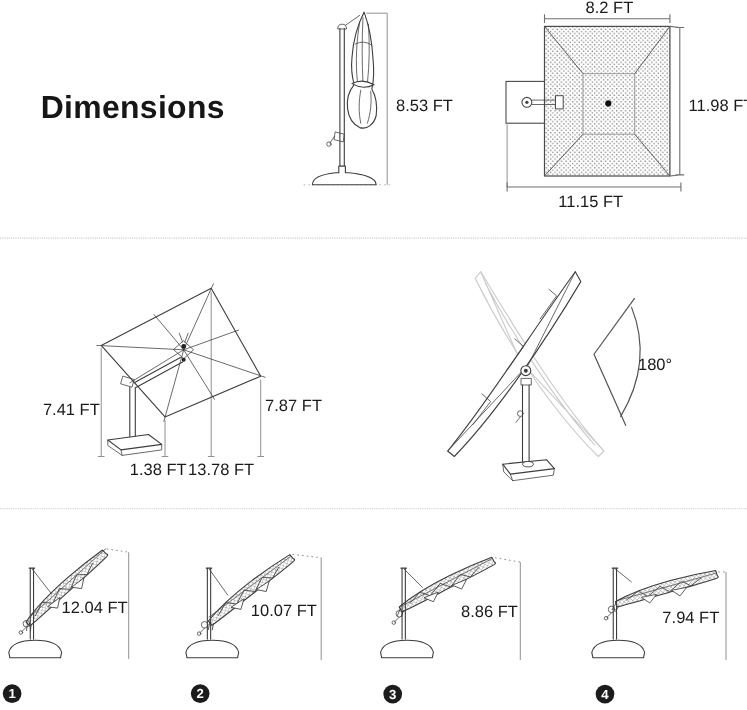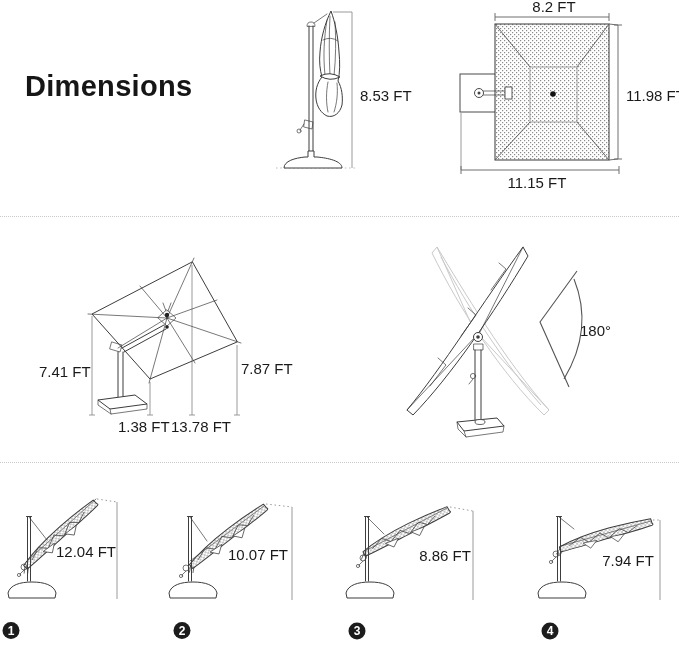--- a/index.html
+++ b/index.html
@@ -1,18 +1,18 @@
 <!DOCTYPE html>
 <html><head>
 <meta charset="utf-8">
 <style>
   html,body{margin:0;padding:0;background:#ffffff;}
   .canvas{position:relative;width:679px;height:645px;background:#fff;overflow:hidden;
           font-family:"Liberation Sans",sans-serif;}
-  .title{position:absolute;left:25px;top:70px;margin:0;font-size:29px;font-weight:700;
+  .title{position:absolute;left:25px;top:70px;margin:12px;font-size:29px;font-weight:700;
          color:#161616;letter-spacing:.3px;font-family:"Liberation Sans",sans-serif;text-align:right;}
   .divider{position:absolute;left:0;width:679px;height:0;border-top:1px dotted #c9c9c9;}
   .dv1{top:216px}.dv2{top:462px}
   svg.layer{position:absolute;left:0;overflow:visible}
   .layer-top{top:0}.layer-mid{top:216px}.layer-bottom{top:462px}
   svg text{font-family:"Liberation Sans",sans-serif;font-size:15px;fill:#1a1a1a;}
   .tm{text-anchor:middle}
   .ln{stroke:#3d3d3d;stroke-width:1;fill:none;stroke-linecap:round;stroke-linejoin:round}
   .lnt{stroke:#3d3d3d;stroke-width:.7;fill:none;stroke-linecap:round;stroke-linejoin:round}
   .lnw{stroke:#3d3d3d;stroke-width:1;fill:#fff;stroke-linejoin:round}

